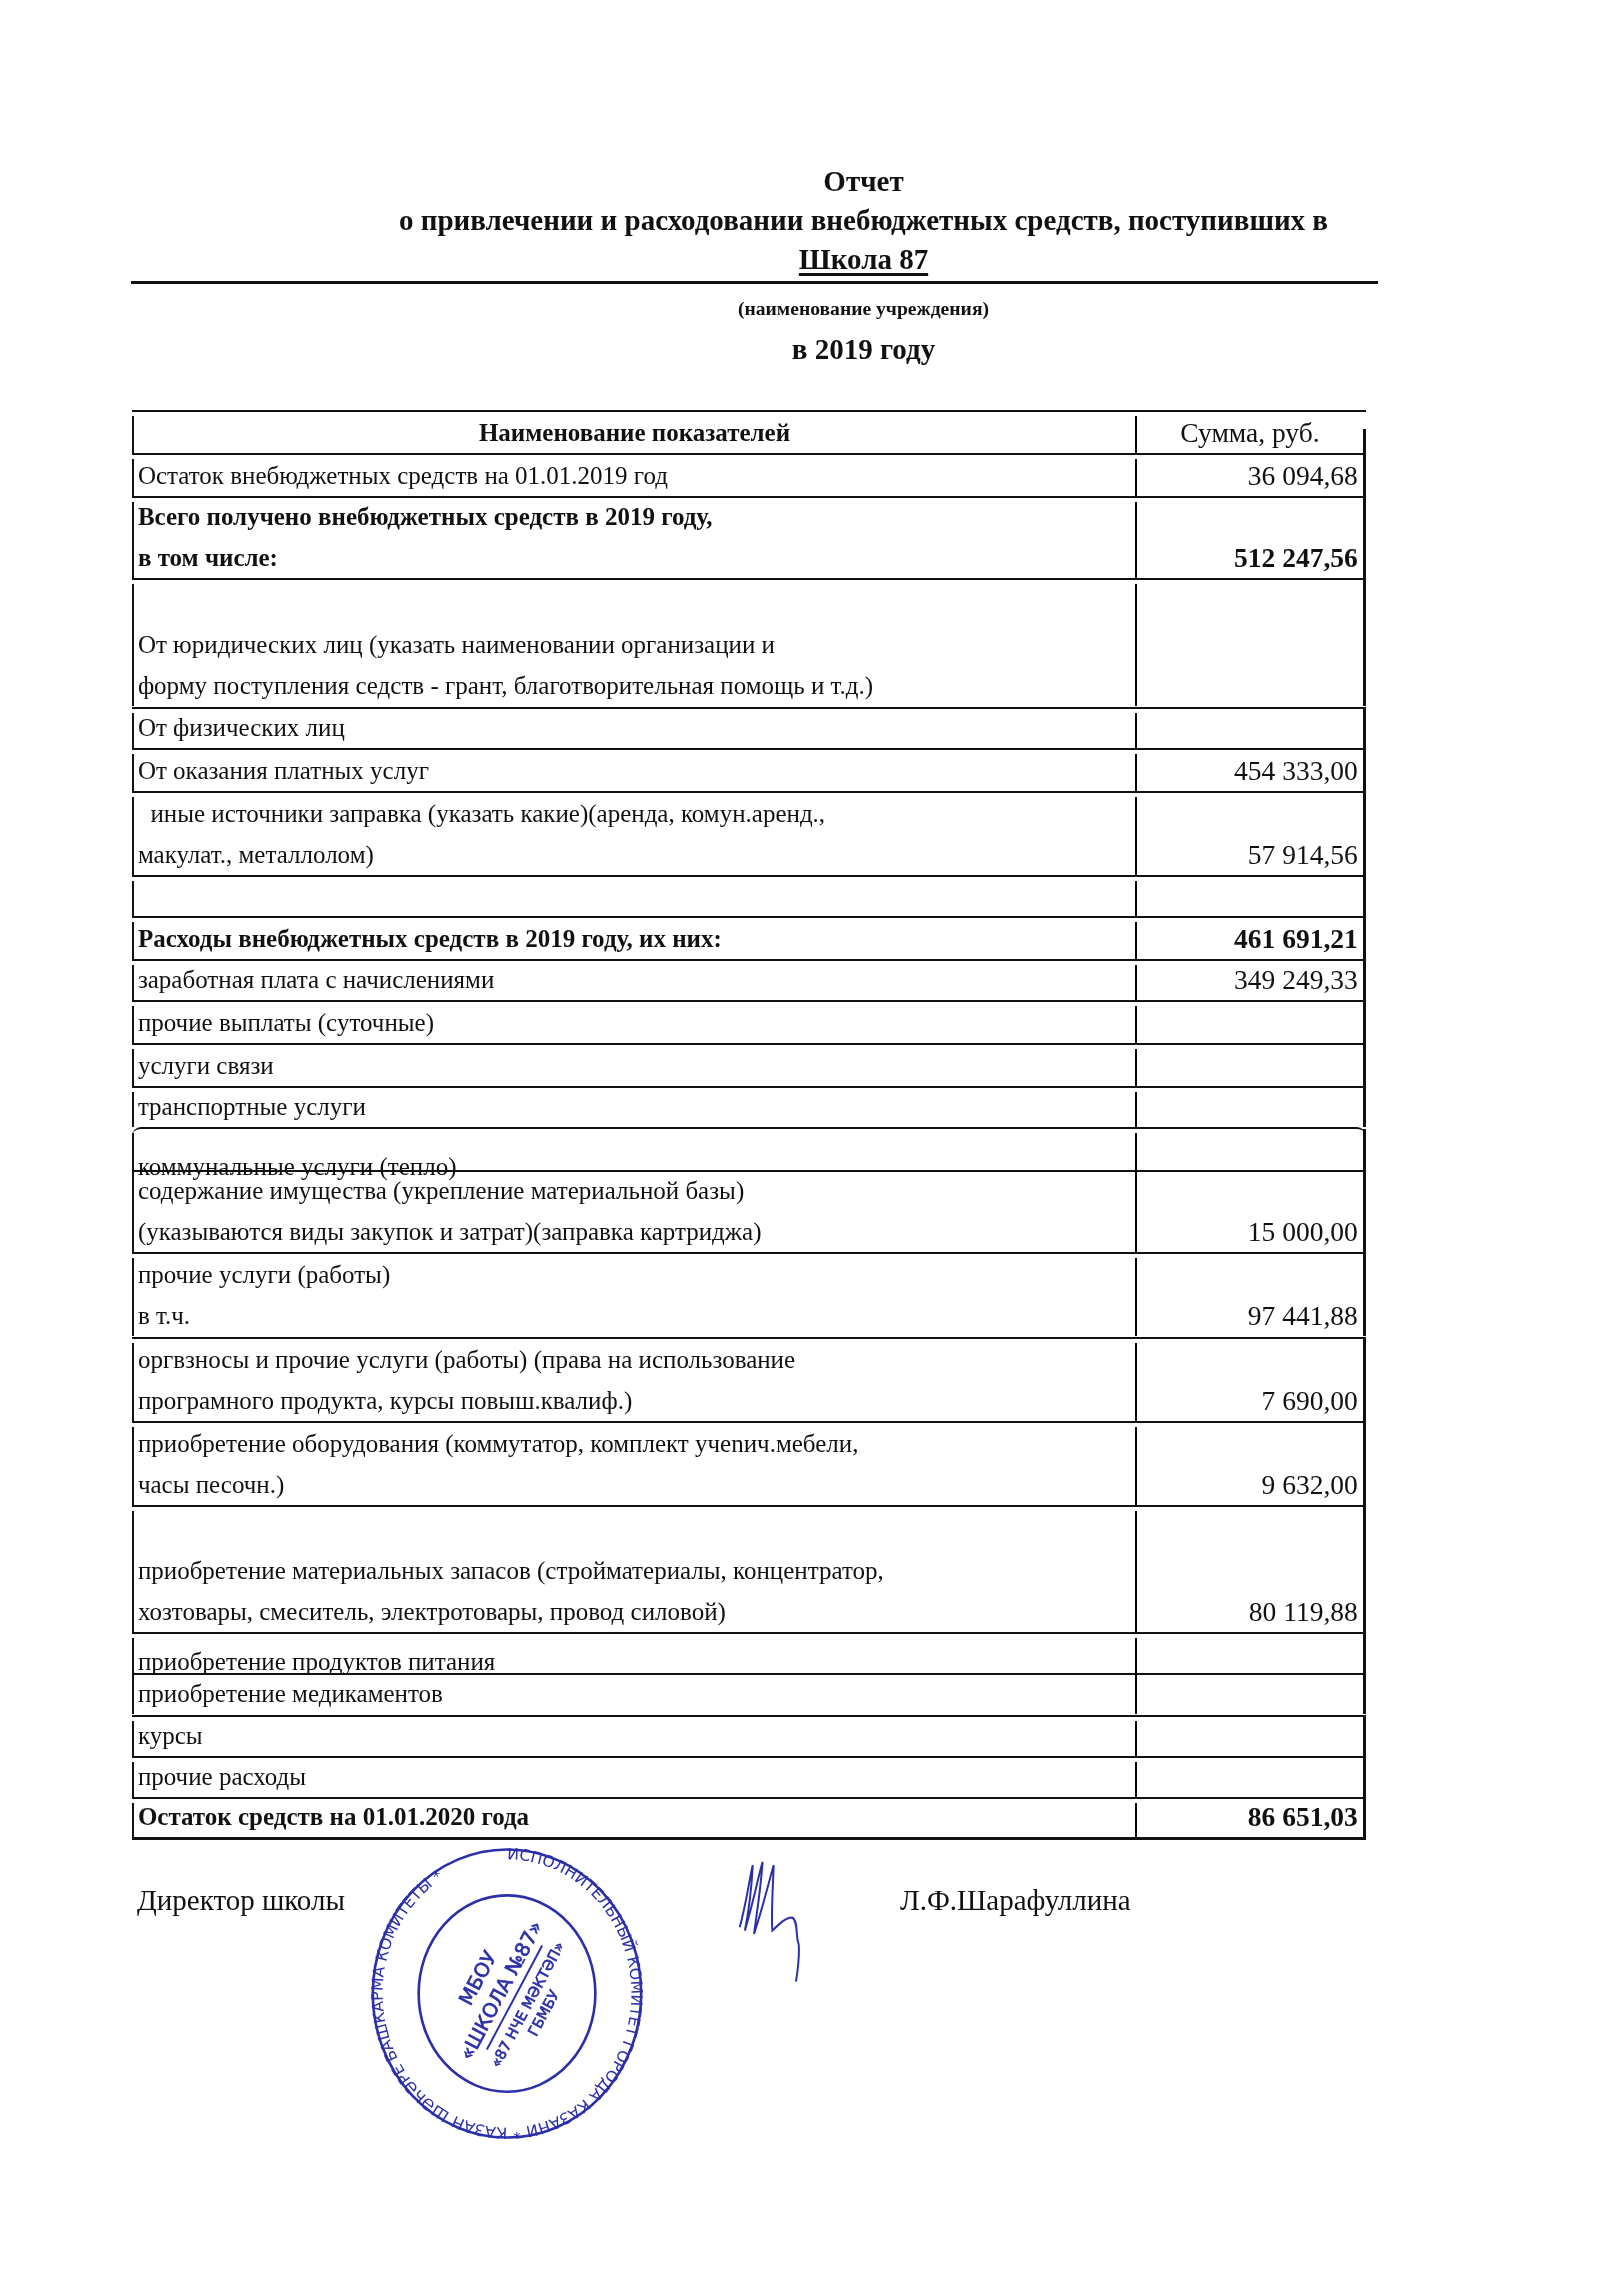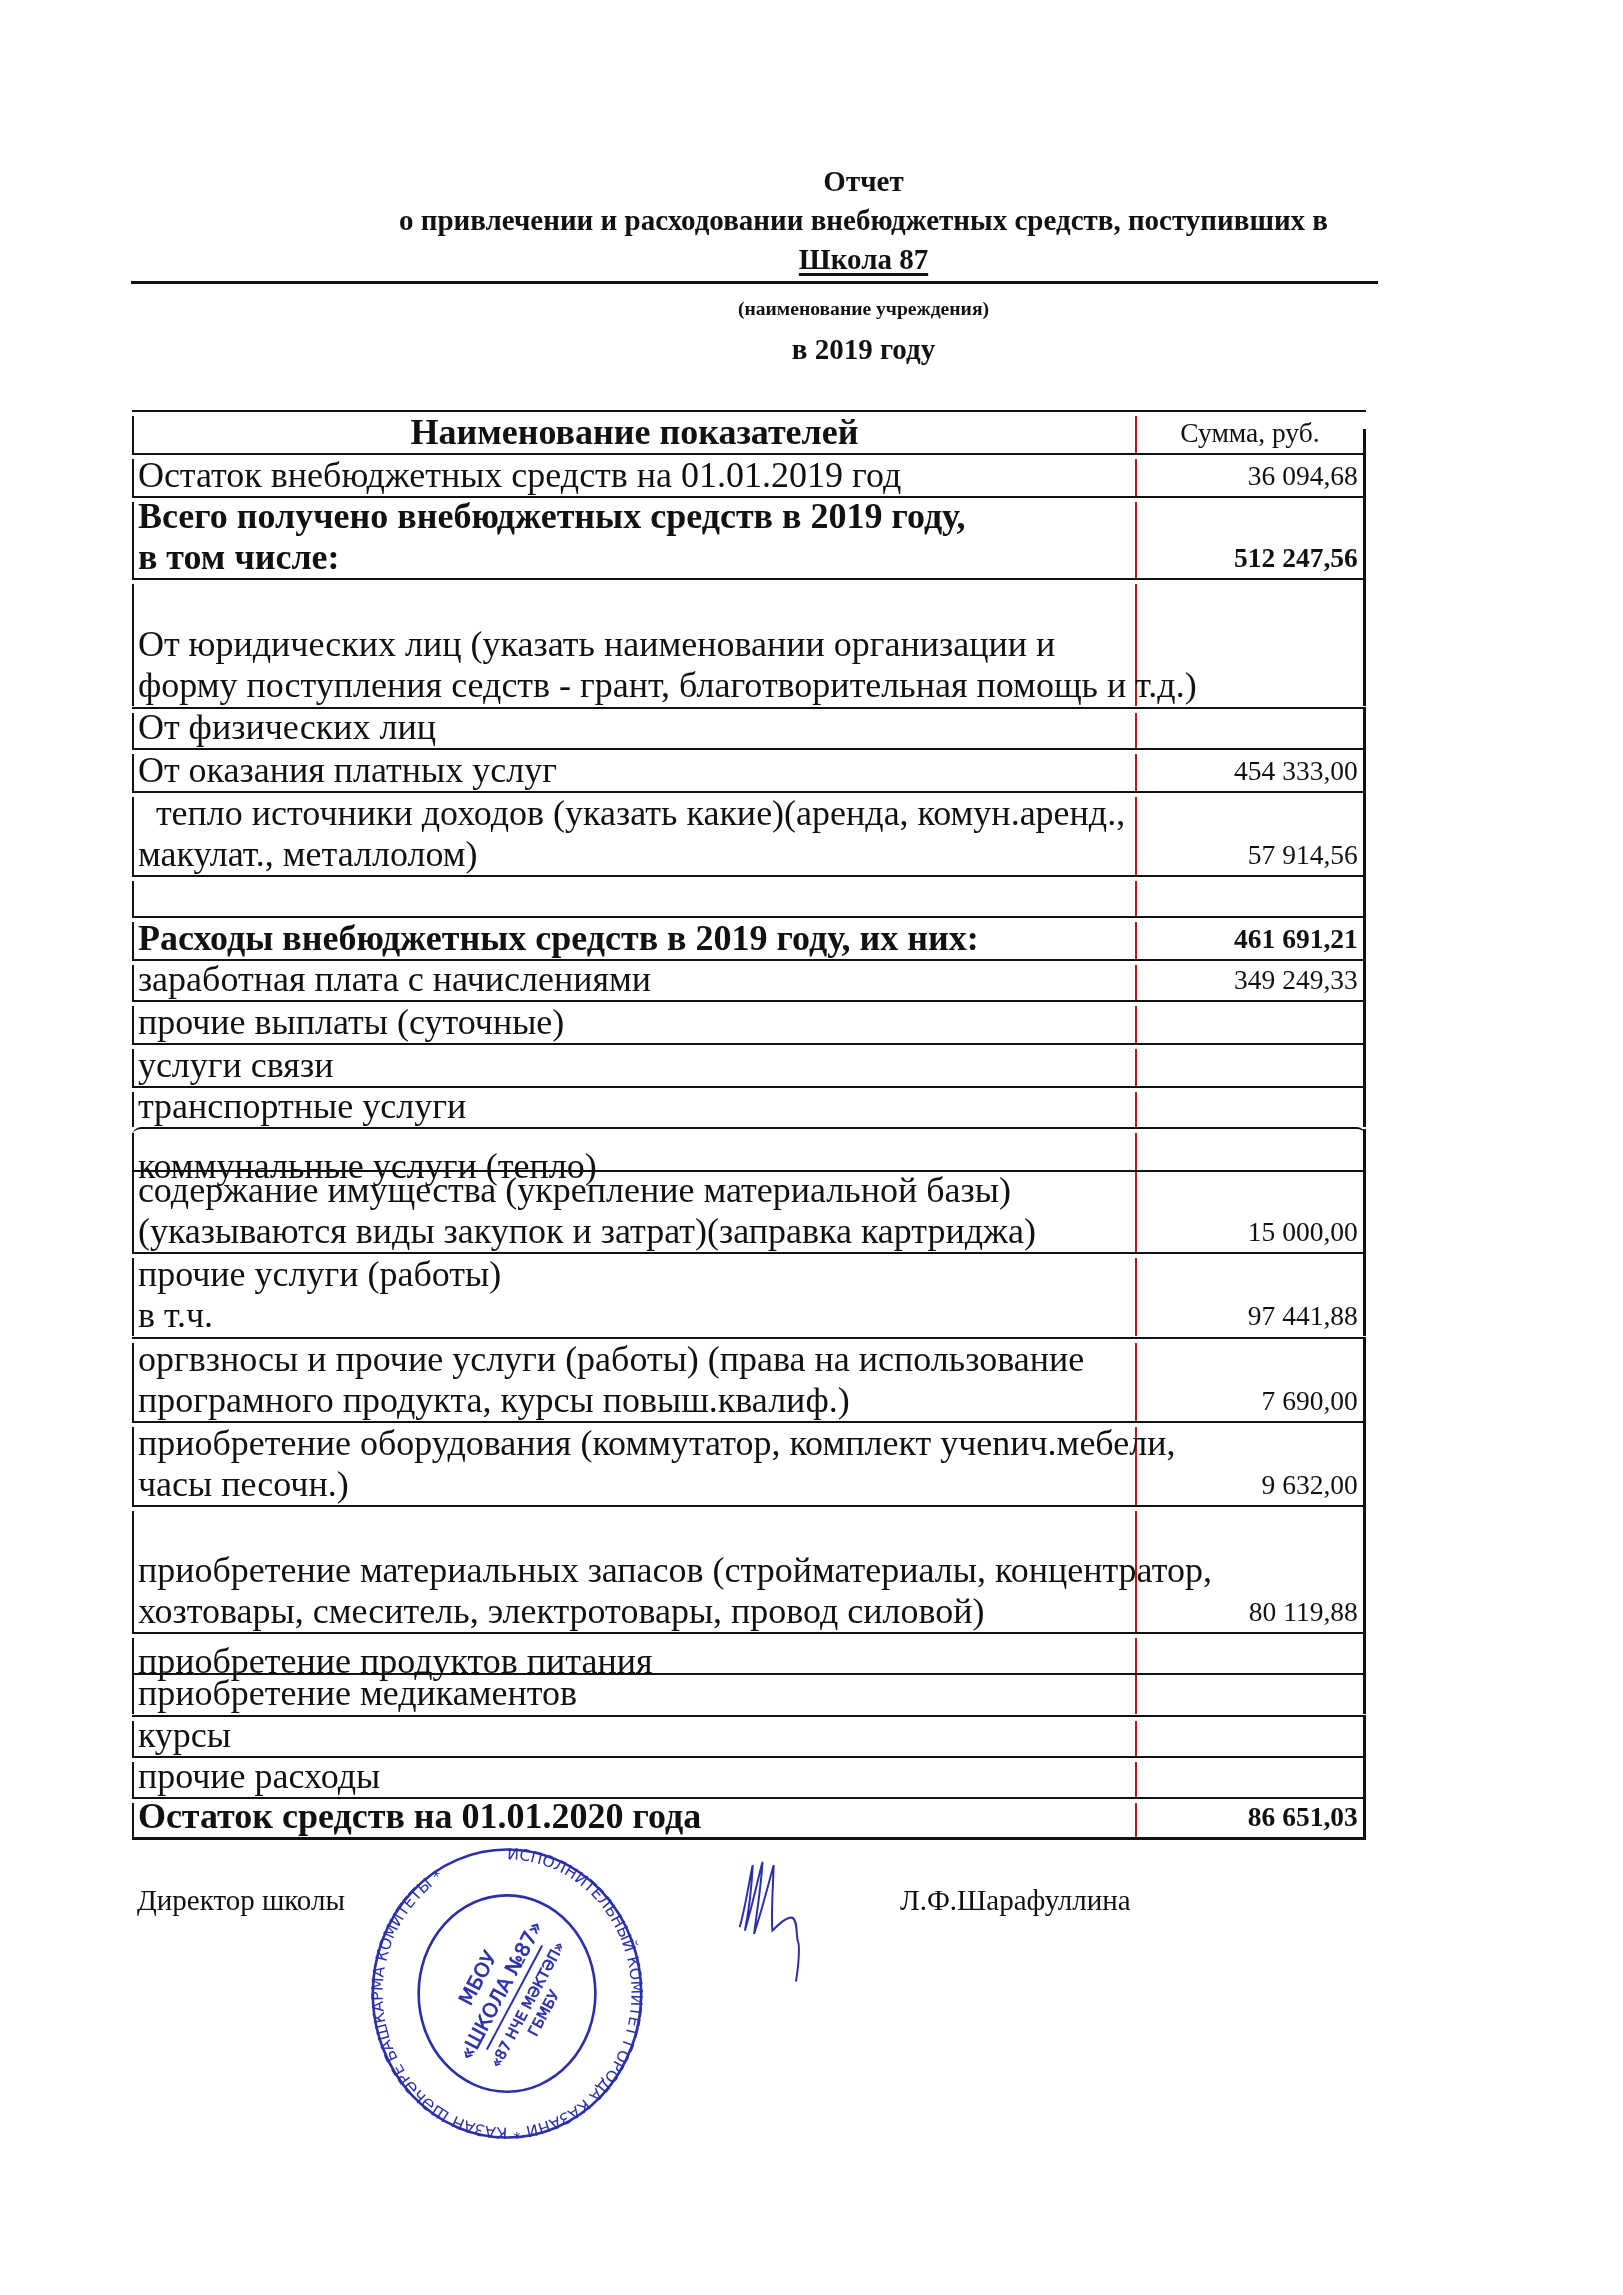--- a/index.html
+++ b/index.html
@@ -11,22 +11,22 @@
   #org { top: 243px; font-size: 29px; left: 52px; }
   #org span { text-decoration: underline; text-decoration-thickness: 2.6px; text-underline-offset: 3.9px; }
   #org-line { position: absolute; left: 131px; top: 281px; width: 1247px; height: 3.3px; background: #111; }
   #org-caption { top: 298px; font-size: 19.6px; left: 52px; }
   #year { top: 333px; font-size: 29px; left: 52px; }
 
   #report-table { position: absolute; left: 132px; top: 410px; width: 1234px; }
   .row { position: absolute; left: 0; width: 1234px; border-top: 2.6px solid #111; box-sizing: border-box; }
   .row.last { border-bottom: 3.3px solid #111; }
   .cell-name { position: absolute; left: 0; top: 4px; bottom: 0; width: 1005px;
-               border-left: 2.6px solid #111; border-right: 2px solid #b91c1c; box-sizing: border-box;
-               padding: 0 3.9px; font-size: 36px; line-height: 41px; display: flex; flex-direction: column; justify-content: flex-end; white-space: pre; }
+               border-left: 2.6px solid #111; border-right: 2px solid #000000; box-sizing: border-box;
+               padding: 0 3.9px; font-size: 25px; line-height: 41px; display: flex; flex-direction: column; justify-content: flex-end; white-space: pre; }
   .cell-sum { position: absolute; left: 1005px; top: 0; bottom: 0; right: 0;
               border-right: 3.3px solid #111; box-sizing: border-box;
               padding: 0 5.2px; font-size: 27.5px; line-height: 41px; text-align: right;
               display: flex; flex-direction: column; justify-content: flex-end; }
   .row.header .cell-name { text-align: center; font-weight: bold; align-items: center; }
   .row.header .cell-sum { align-items: center; margin-top: 17px; }
   .row.bold .cell-name, .row.bold .cell-sum { font-weight: bold; }
 
   .sig { position: absolute; top: 1884px; font-size: 29px; text-align: center; }
   #director-label { left: 137px; }
@@ -66,21 +66,21 @@
     </div>
     <div class="row" style="top: 297px; height: 41px;">
       <div class="cell-name">От физических лиц</div>
       <div class="cell-sum"></div>
     </div>
     <div class="row" style="top: 338px; height: 43px;">
       <div class="cell-name">От оказания платных услуг</div>
       <div class="cell-sum">454 333,00</div>
     </div>
     <div class="row" style="top: 381px; height: 84px;">
-      <div class="cell-name">  тепло источники доходов (указать какие)(аренда, комун.аренд.,
+      <div class="cell-name">  иные источники заправка (указать какие)(аренда, комун.аренд.,
 макулат., металлолом)</div>
       <div class="cell-sum">57 914,56</div>
     </div>
     <div class="row" style="top: 465px; height: 41px;">
       <div class="cell-name"></div>
       <div class="cell-sum"></div>
     </div>
     <div class="row bold" style="top: 506px; height: 43px;">
       <div class="cell-name">Расходы внебюджетных средств в 2019 году, их них:</div>
       <div class="cell-sum">461 691,21</div>

